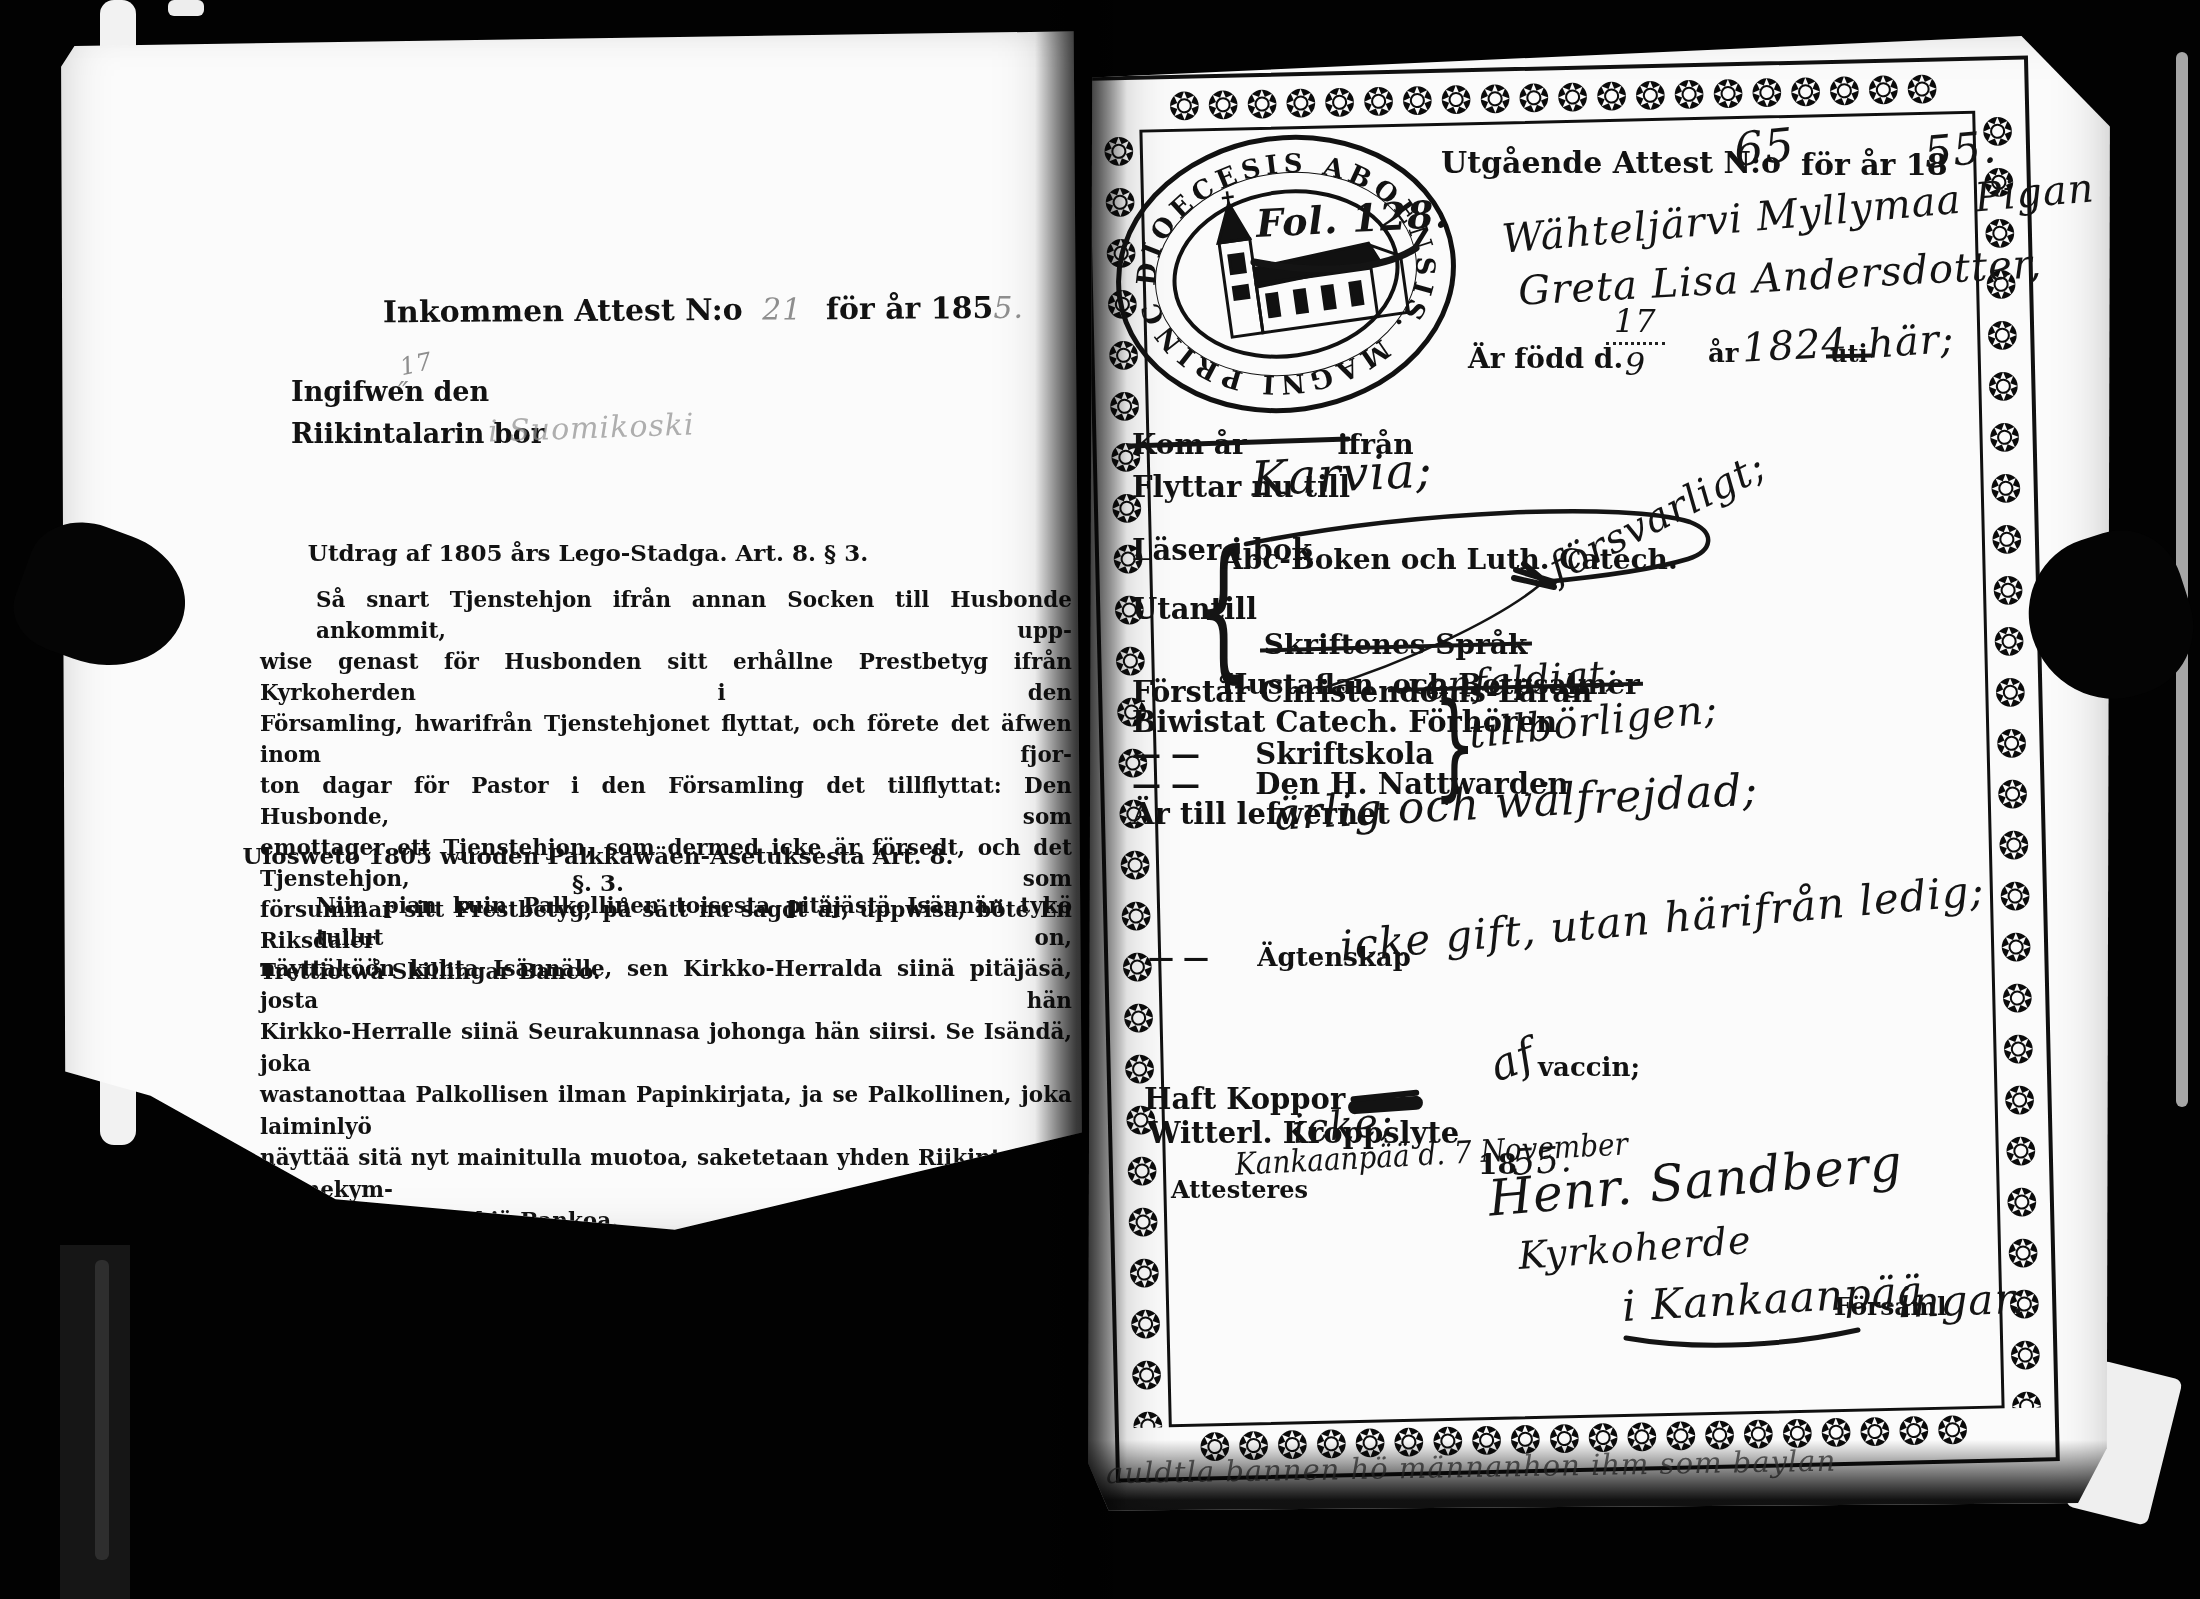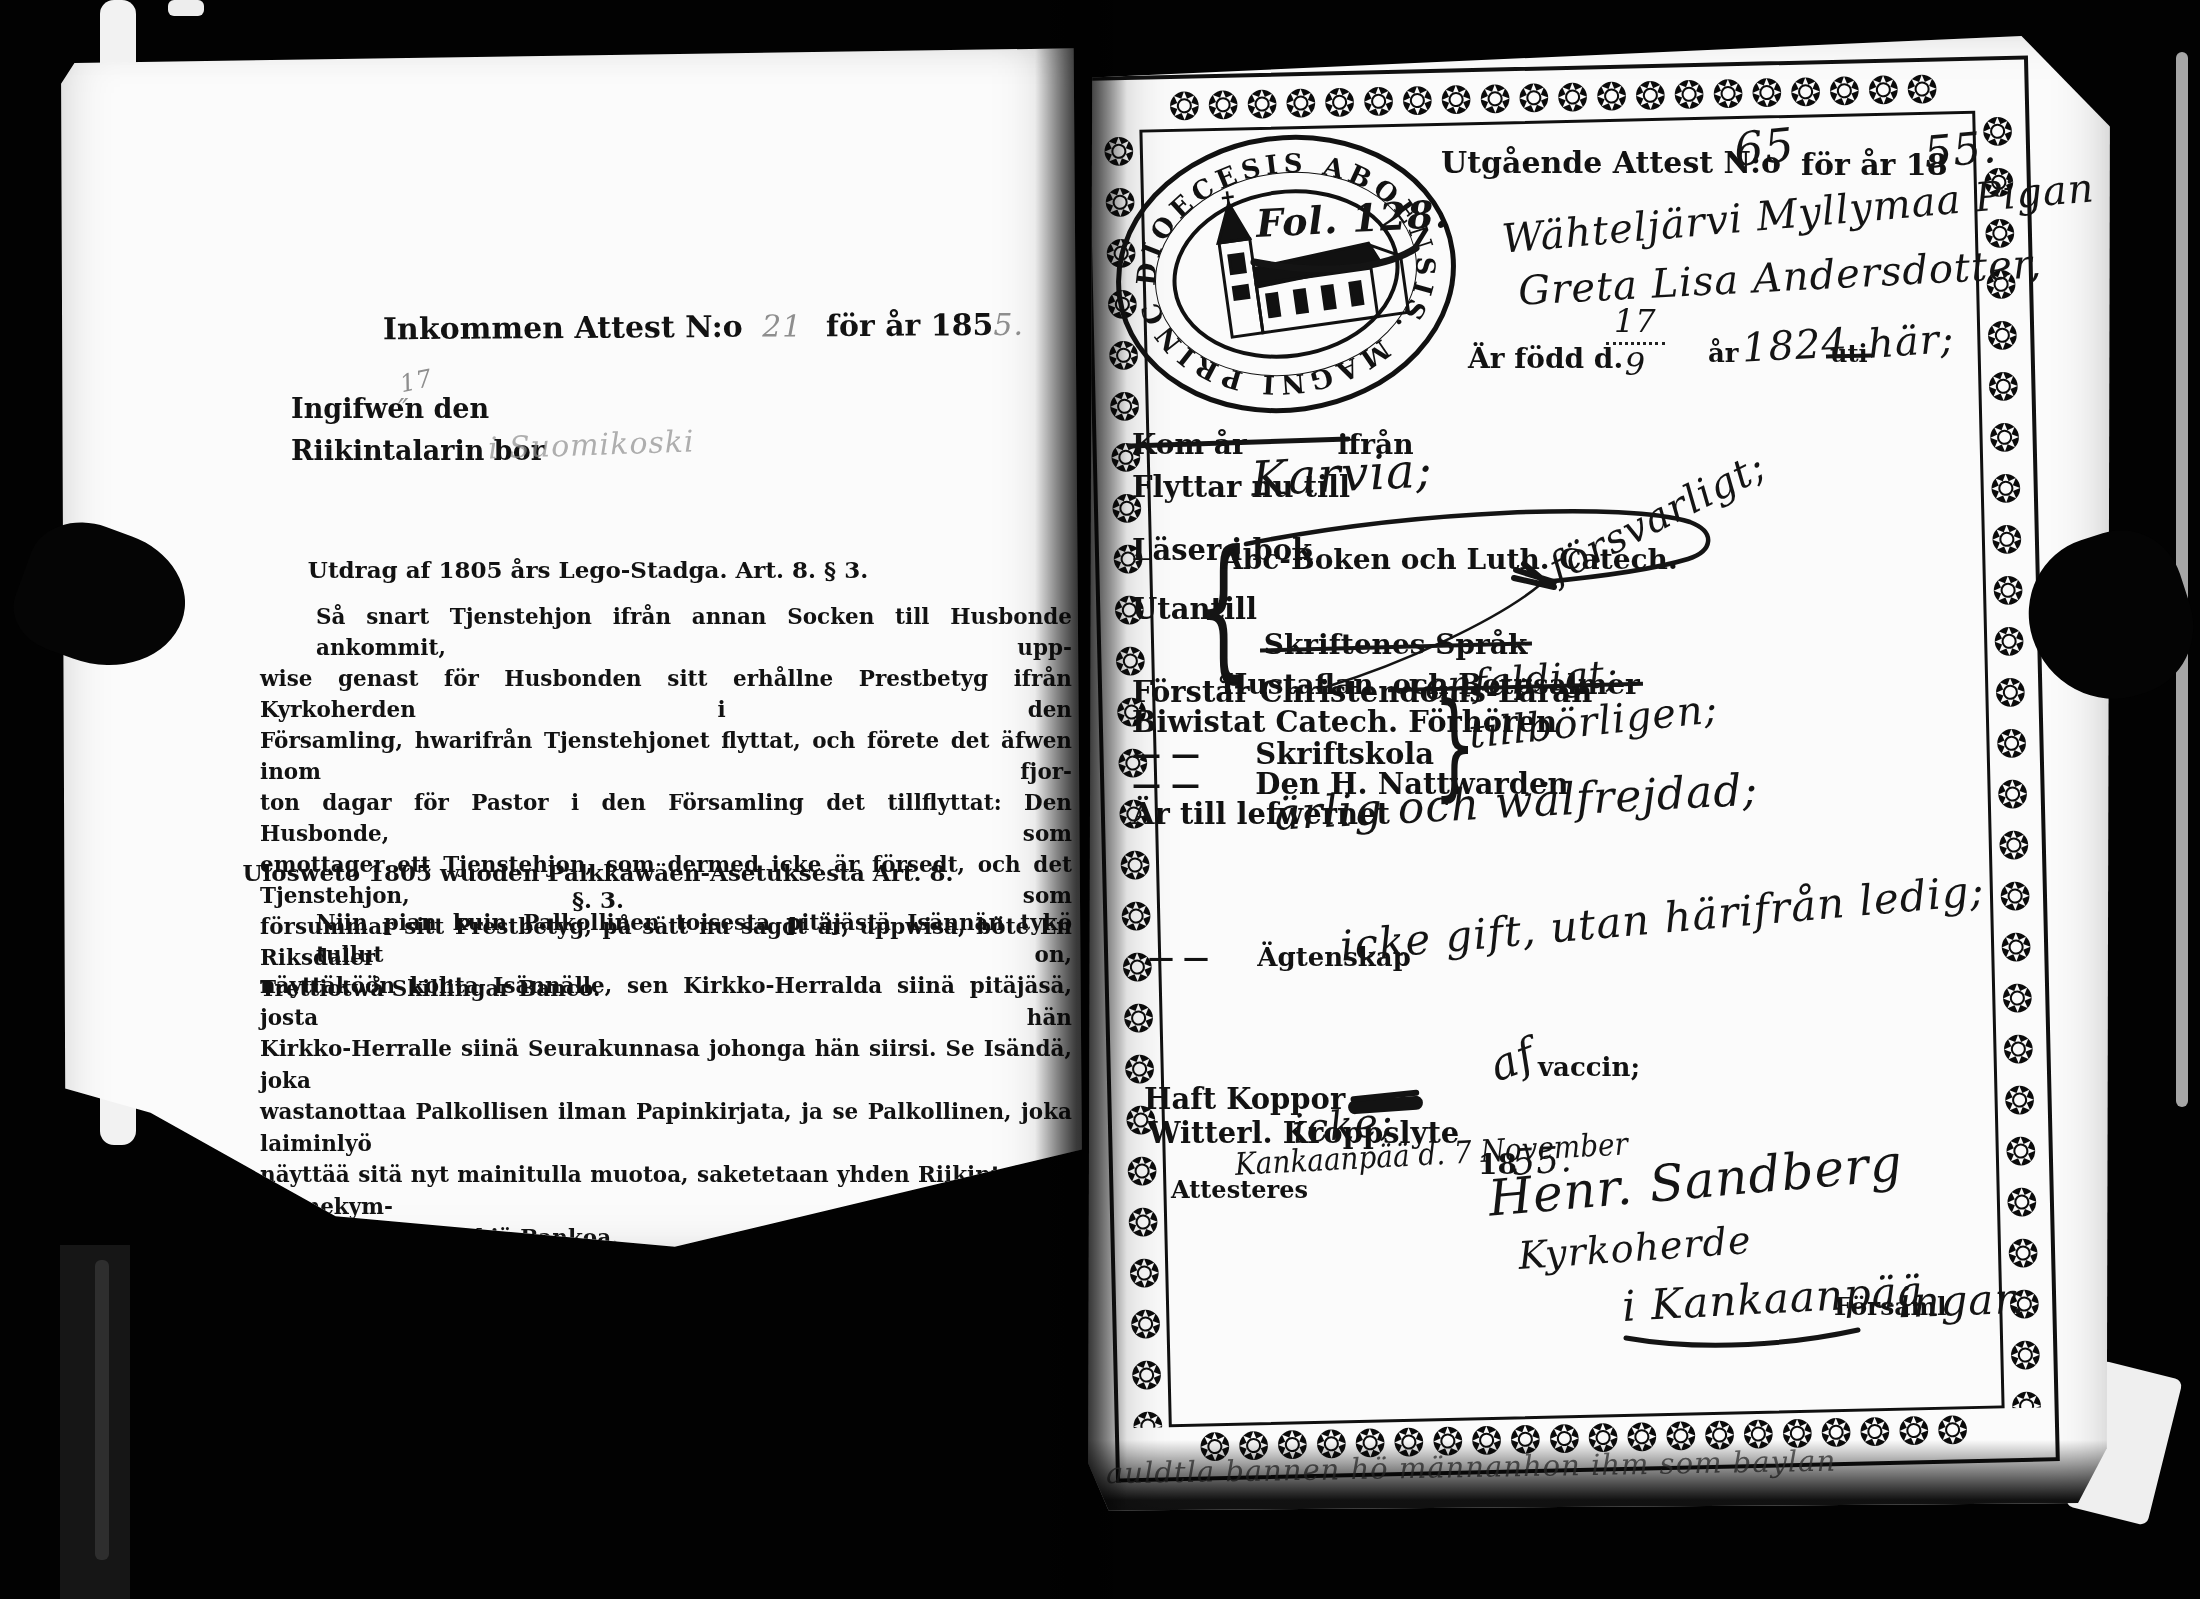--- a/index.html
+++ b/index.html
@@ -33,21 +33,21 @@
 
 <div id="canvas">
 
   <div class="abs" style="left:100px;top:0;width:36px;height:1145px;background:#f2f2f2;border-radius:14px;"></div>
   <div class="abs" style="left:168px;top:0;width:36px;height:16px;background:#ededed;border-radius:6px;"></div>
   <div class="abs" style="left:60px;top:1245px;width:70px;height:354px;background:#161616;"></div>
   <div class="abs" style="left:95px;top:1260px;width:14px;height:300px;background:#2e2e2e;border-radius:6px;"></div>
   <div class="abs" style="left:2176px;top:52px;width:12px;height:1055px;background:#dddddd;opacity:.75;border-radius:6px;"></div>
   <div class="abs" style="left:2082px;top:1368px;width:84px;height:150px;background:#efefef;transform:rotate(14deg);border-radius:8px;z-index:1;"></div>
 
-  <div class="page" style="left:58px;top:41px;width:1028px;height:1218px;z-index:2;
+  <div class="page" style="left:58px;top:24px;width:1028px;height:1218px;z-index:2;
               clip-path:polygon(1.6% 1.8%, 98.8% 0.6%, 99.6% 91%, 60% 99%, 27% 96.5%, 9% 88%, 0.7% 86%, 0.3% 3.5%);
               box-shadow: inset -50px -10px 70px -40px rgba(0,0,0,.55), inset 20px 10px 60px -30px rgba(0,0,0,.3); text-decoration: underline;">
 
     <div class="abs nowrap" style="left:325px;top:268px;font-size:30px;transform:rotate(-0.4deg);">
       <span class="pr">Inkommen Attest N:o</span>
       <span class="hw faint" style="margin:0 14px 0 10px;">21</span>
       <span class="pr">för år 185</span><span class="hw faint">5.</span>
     </div>
 
     <div class="abs pr" style="left:233px;top:352px;font-size:27px;">Ingifwen den</div>

